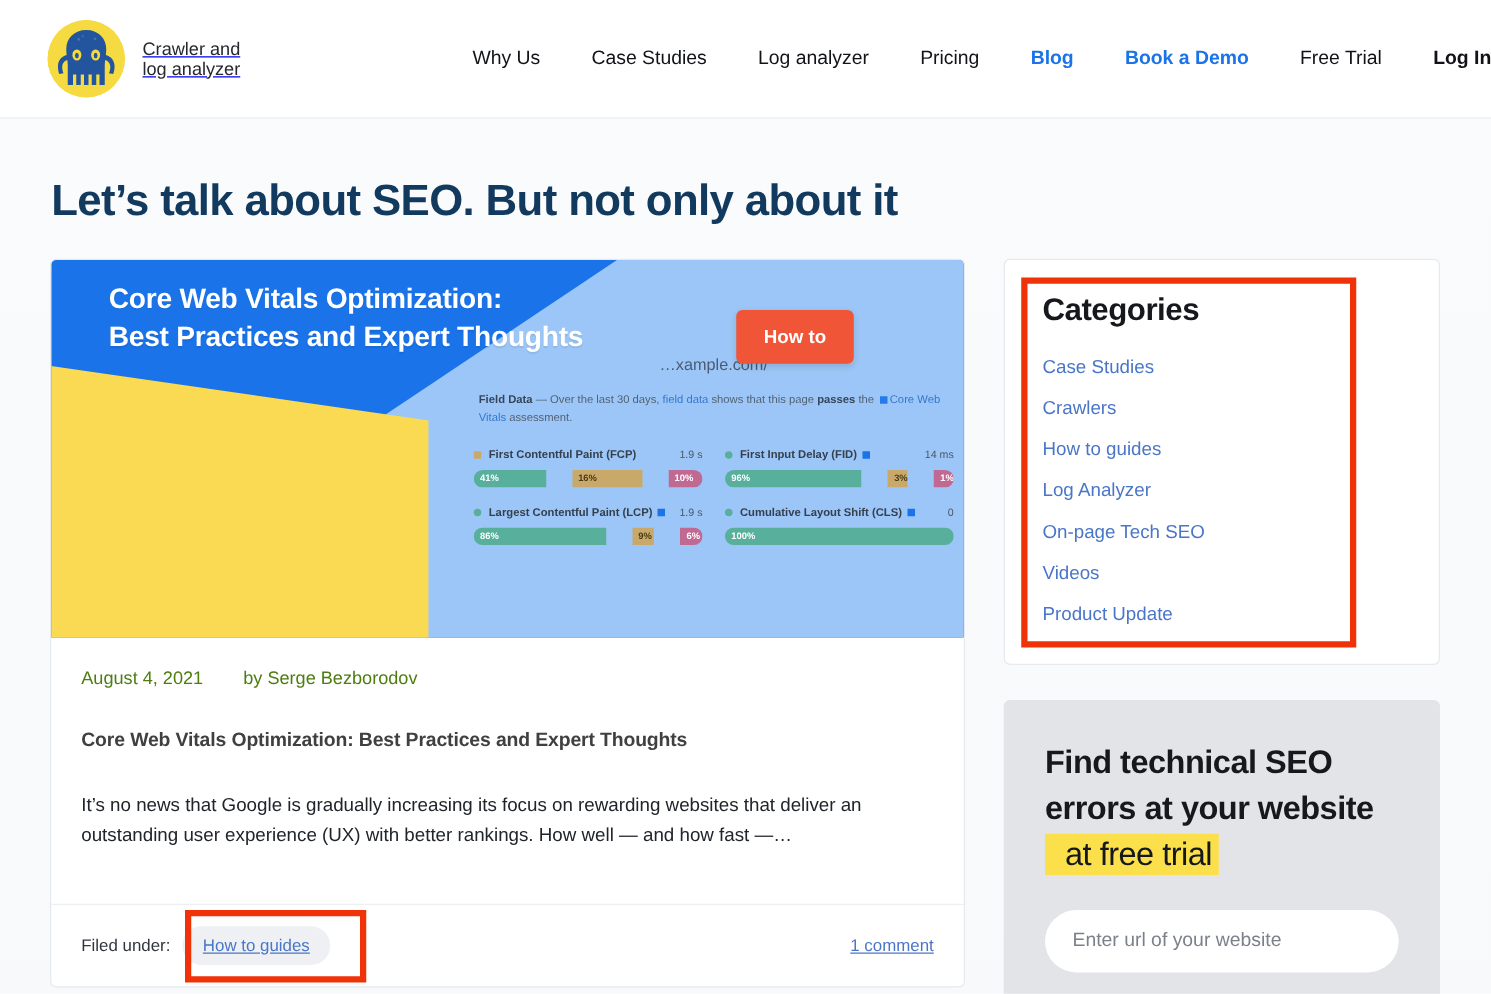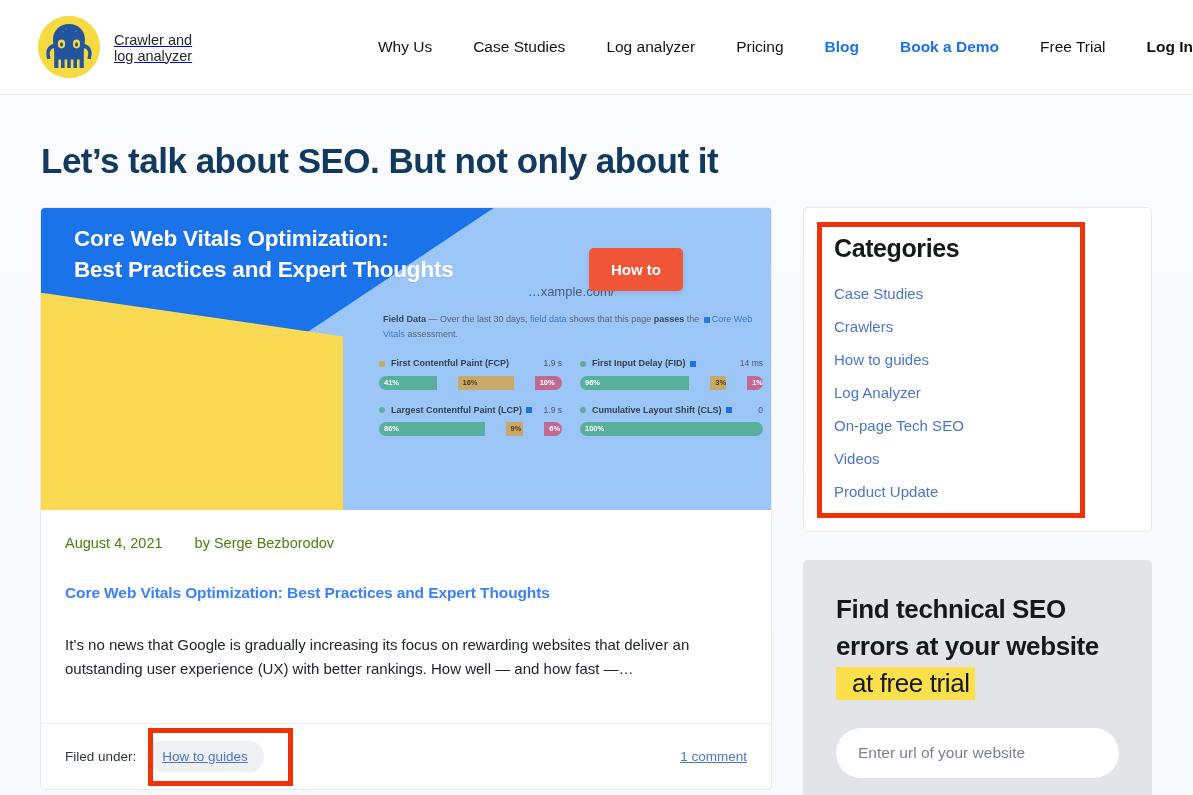--- a/index.html
+++ b/index.html
@@ -113,21 +113,21 @@
   
   .hero-yellow {
     position: absolute;
     left: -30px; top: 66px;
     width: 332px; height: 240px;
     background: #fada52;
     clip-path: polygon(0% 6%, 100% 26%, 100% 100%, 0% 100%);
   }
   .hero-title {
     position: absolute;
-    left: 33px; top: 15px;
+    left: 46px; top: 15px;
     color: #ffffff;
     font-size: 22.5px;
     font-weight: bold;
     line-height: 1.38;
     letter-spacing: -0.2px;
     z-index: 5;
     text-shadow: 0 1px 1px rgba(0,0,0,.08);
   }
   .howto-badge {
     position: absolute;
@@ -249,21 +249,21 @@
     display: flex;
     gap: 32px;
     padding: 25px 24px 0 24px;
     font-size: 14.5px;
     color: #4d7c0f;
   }
   .article-heading {
     padding: 20px 24px 0 24px;
     font-size: 15.5px;
     font-weight: bold;
-    color: #3b82f6;
+    color: #404040;
     letter-spacing: -0.1px;
   }
   .article-excerpt {
     padding: 16px 24px 26px 24px;
     font-size: 15px;
     line-height: 1.63;
     color: #20242b;
     max-width: 712px;
   }
   .article-footer {

